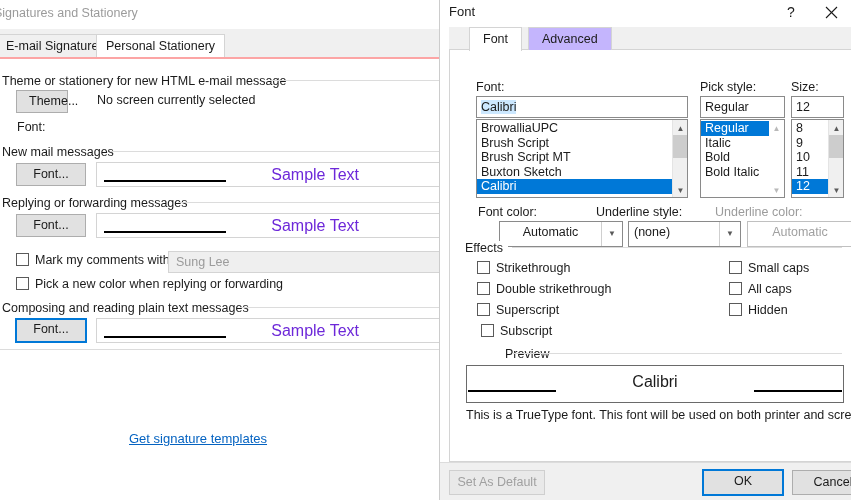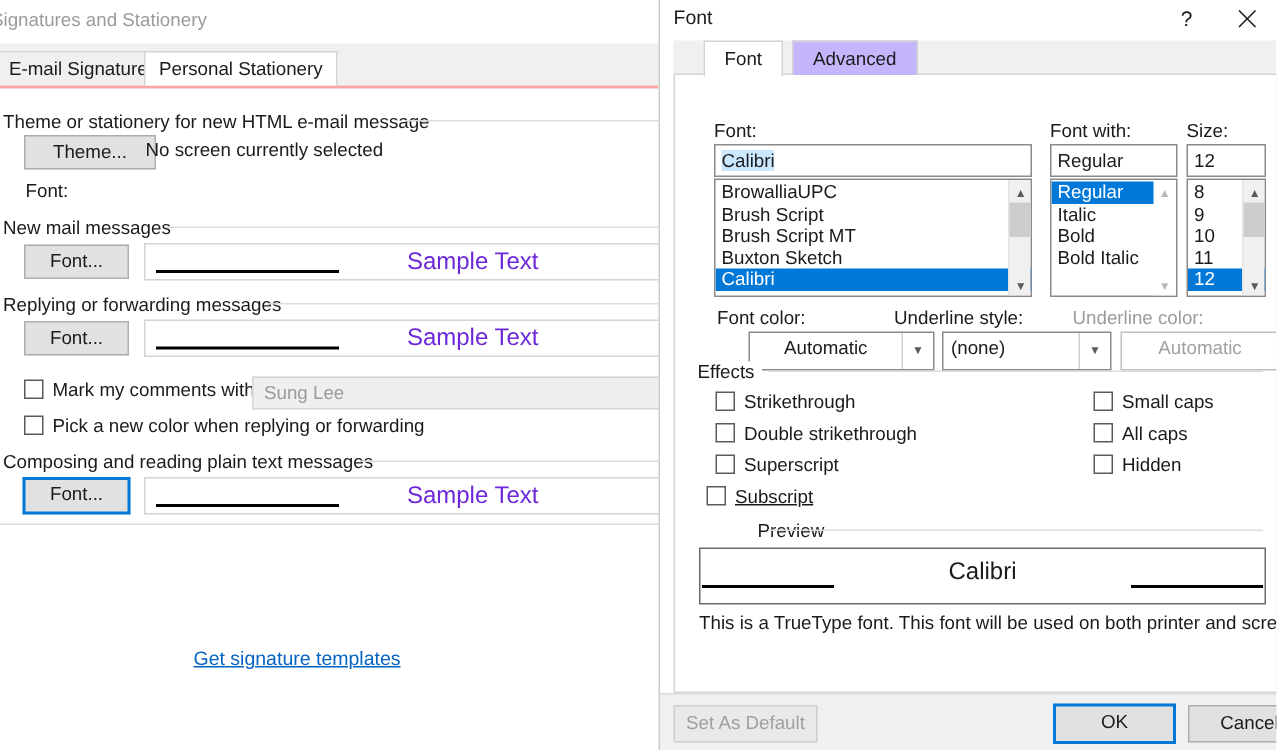--- a/index.html
+++ b/index.html
@@ -232,21 +232,21 @@
     <div class="tabrow">
       <div class="bgtab" style="left:-4px;">E-mail Signature</div>
       <div class="bgtab active" style="left:96px;">Personal Stationery</div>
     </div>
 
     <div id="bg-body">
 
       <div class="grp-label" style="left:2px; top:15px;">Theme or stationery for new HTML e-mail message</div>
       <div class="grp-line" style="left:270px; top:21px; width:172px;"></div>
 
-      <div class="winbtn" style="left:16px; top:31px; width:88px;">Theme...</div>
+      <div class="winbtn" style="left:16px; top:31px; width:52px;padding-left:12px;">Theme...</div>
       <div class="plaintext" style="left:97px; top:34px;">No screen currently selected</div>
 
       <div class="plaintext" style="left:17px; top:61px;">Font:</div>
 
       <div class="grp-label" style="left:2px; top:86px;">New mail messages</div>
       <div class="grp-line" style="left:110px; top:92px; width:332px;"></div>
 
       <div class="winbtn" style="left:16px; top:104px; width:70px;">Font...</div>
       <div class="sampbox" style="left:96px; top:103px; width:360px;">
         <div class="samp-rule"></div>
@@ -299,21 +299,21 @@
     </div>
 
     <div id="fd-tabstrip">
       <div class="fdtab active" style="left:20px;"><span>Font</span></div>
       <div class="fdtab" style="left:79px;"><span>Advanced</span></div>
     </div>
 
     <div id="fd-panel">
 
       <div class="fdlabel" style="left:26px; top:30px;">Font:</div>
-      <div class="fdlabel" style="left:250px; top:30px;">Font with:</div>
+      <div class="fdlabel" style="left:250px; top:30px;">Pick style:</div>
       <div class="fdlabel" style="left:341px; top:30px;">Size:</div>
 
       <div class="textbox" style="left:26px; top:46px; width:212px;">
         <span style="background:#cce8ff;">Calibri</span>
       </div>
       <div class="listbox" style="left:26px; top:69px; width:212px; height:79px;">
         <div style="position:absolute; left:0; top:1px; right:16px;">
           <div class="listitem">BrowalliaUPC</div>
           <div class="listitem">Brush Script</div>
           <div class="listitem">Brush Script MT</div>
@@ -379,21 +379,21 @@
 
       <div class="fdcb" style="left:27px; top:211px;">
         <span class="cbbox"></span><span>Strikethrough</span>
       </div>
       <div class="fdcb" style="left:27px; top:232px;">
         <span class="cbbox"></span><span>Double strikethrough</span>
       </div>
       <div class="fdcb" style="left:27px; top:253px;">
         <span class="cbbox"></span><span>Superscript</span>
       </div>
-      <div class="fdcb" style="left:21px; top:274px;text-decoration:underline;">
+      <div class="fdcb" style="left:31px; top:274px;">
         <span class="cbbox"></span><span>Subscript</span>
       </div>
 
       <div class="fdcb" style="left:279px; top:211px;">
         <span class="cbbox"></span><span>Small caps</span>
       </div>
       <div class="fdcb" style="left:279px; top:232px;">
         <span class="cbbox"></span><span>All caps</span>
       </div>
       <div class="fdcb" style="left:279px; top:253px;">

